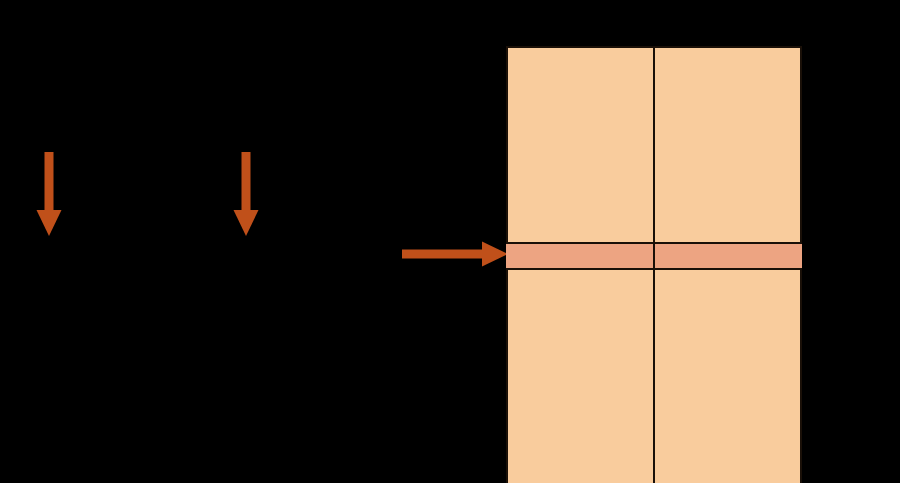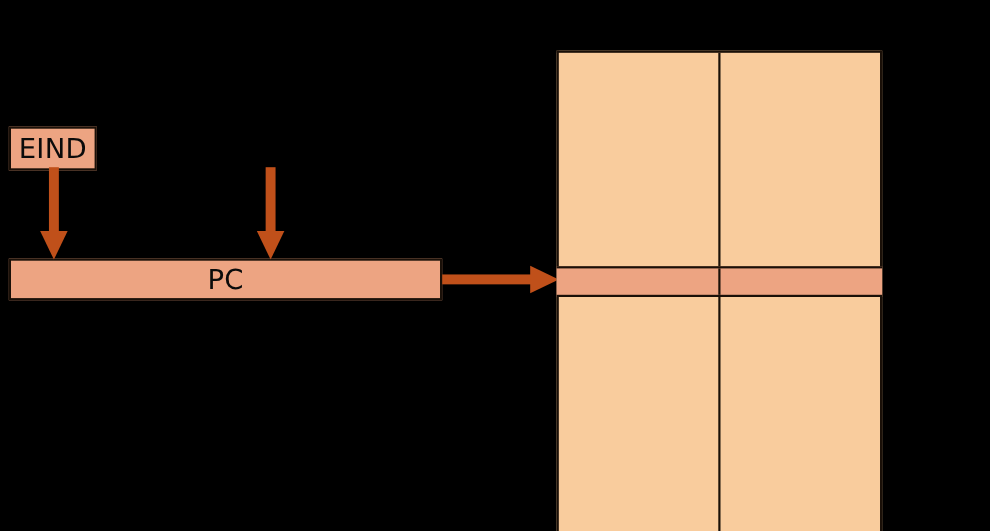--- a/index.html
+++ b/index.html
@@ -107,28 +107,22 @@
     width: 2px;
     height: 24px;
     background: #1a1008;
   }
 </style>
 </head>
 <body>
 
 <div id="diagram">
 
-  <div class="reg-box" id="eind-box">
-    <span class="reg-label">EIND</span>
-  </div>
 
 
-  <div class="reg-box" id="pc-box">
-    <span class="reg-label">PC</span>
-  </div>
 
   <svg class="arrow-svg" id="arrow-eind-pc" style="left:30px; top:152px;" width="40" height="88" viewBox="0 0 40 88">
     <rect x="14.5" y="0" width="9" height="62" fill="#C0501A"></rect>
     <polygon points="19,84 6.5,58 31.5,58" fill="#C0501A"></polygon>
   </svg>
 
   <svg class="arrow-svg" id="arrow-z-pc" style="left:227px; top:152px;" width="40" height="88" viewBox="0 0 40 88">
     <rect x="14.5" y="0" width="9" height="62" fill="#C0501A"></rect>
     <polygon points="19,84 6.5,58 31.5,58" fill="#C0501A"></polygon>
   </svg>

